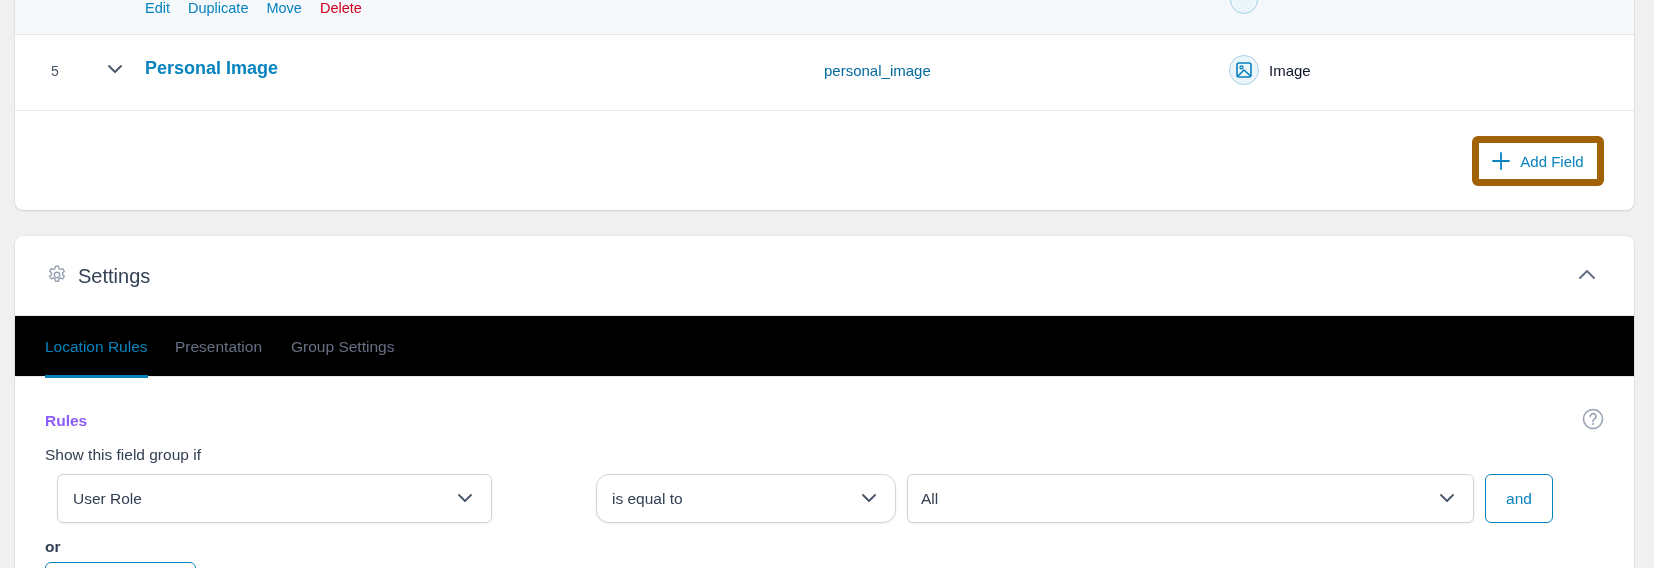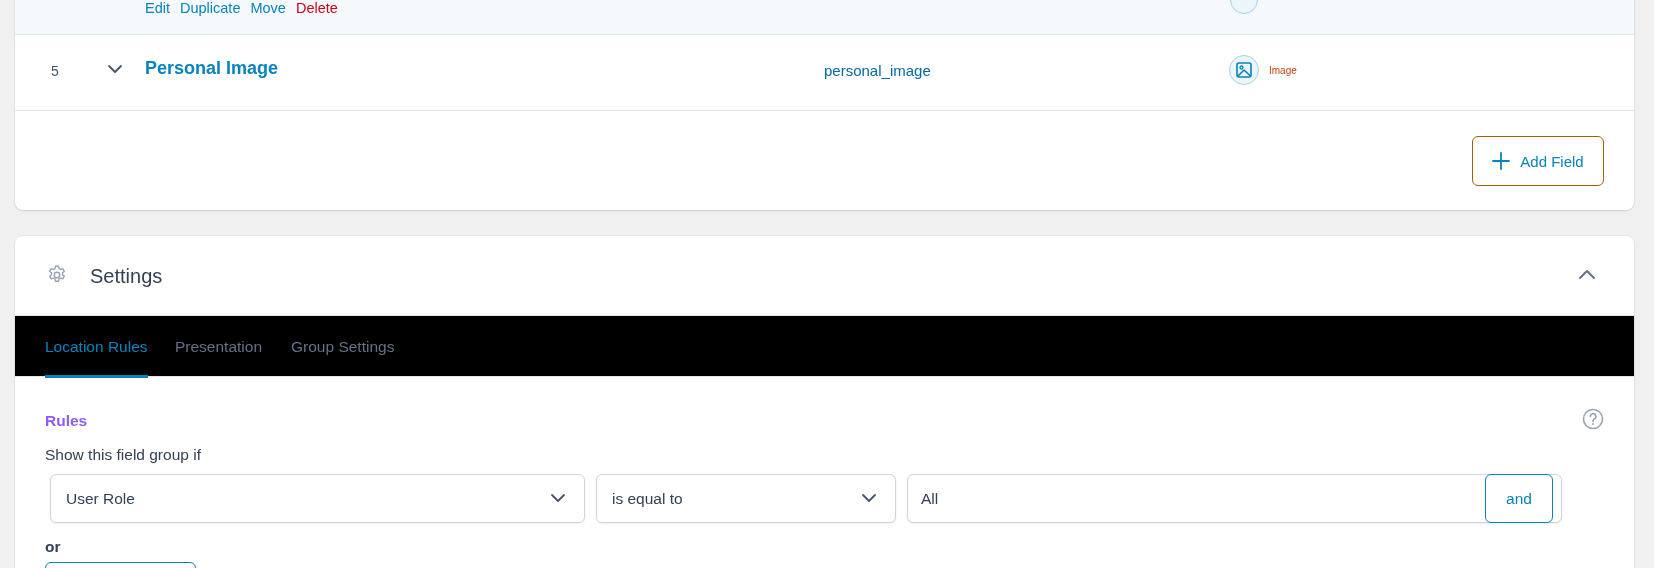--- a/index.html
+++ b/index.html
@@ -23,21 +23,21 @@
 
   
   .prev-row {
     position: absolute; left: 0; top: 0; width: 100%; height: 55px;
     background: #f5f9fc;
     border-bottom: 1px solid #e4e7ec;
     border-radius: 8px 8px 0 0;
   }
   .row-actions {
     position: absolute; left: 130px; top: 20px;
-    font-size: 14.5px; display: flex; gap: 10px;
+    font-size: 14.5px; display: flex; gap: 18px;
   }
   .row-actions span { color: #0783be; cursor: pointer; }
   .row-actions .delete { color: #d0021b; }
   .prev-type-icon {
     position: absolute; left: 1215px; top: 6px;
     width: 28px; height: 28px; border-radius: 50%;
     background: #ebf5fa; border: 1px solid #a5d2e7;
   }
 
   .field-row {
@@ -58,38 +58,38 @@
     position: absolute; left: 809px; top: 27px; font-size: 15px; color: #0369a1;
   }
   .field-type {
     position: absolute; left: 1214px; top: 20px; display: flex; align-items: center; gap: 10px;
   }
   .type-icon {
     width: 30px; height: 30px; border-radius: 50%;
     background: #ebf5fa; border: 1px solid #a5d2e7;
     display: flex; align-items: center; justify-content: center;
   }
-  .type-label { font-size: 10px; color: #c2410c; }
+  .type-label { font-size: 15px; color: #0f172a; }
 
   .add-field-btn {
     position: absolute; left: 1457px; top: 156px; width: 132px; height: 50px;
-    border: 1px solid #a16207; border-radius: 6px; background: #fff;
+    border: 7px solid #a16207; border-radius: 6px; background: #fff;
     color: #0783be; font-size: 15px;
     display: flex; align-items: center; justify-content: center; gap: 10px;
     cursor: pointer;
   }
 
   
   .settings-header {
     position: absolute; left: 0; top: 0; width: 100%; height: 80px;
     border-bottom: 1px solid #e4e7ec;
   }
   .gear-icon { position: absolute; left: 31px; top: 28px; width: 22px; height: 22px; }
   .settings-title {
-    position: absolute; left: 75px; top: 29px; font-size: 20px; color: #344054;
+    position: absolute; left: 63px; top: 29px; font-size: 20px; color: #344054;
   }
   .collapse-icon { position: absolute; left: 1562px; top: 30px; width: 20px; height: 16px; cursor: pointer; }
 
   .tabs {
     position: absolute; left: 0; top: 80px; width: 100%; height: 61px;
     background: #000000; border-bottom: 1px solid #e4e7ec;
   }
   .tab {
     position: absolute; top: 0; height: 61px; font-size: 15.5px; color: #667085;
     line-height: 61px; cursor: pointer;
@@ -110,23 +110,23 @@
     position: absolute; left: 30px; top: 210px; font-size: 15.5px; font-weight: normal; color: #344054;
   }
   .select {
     position: absolute; top: 238px; height: 49px;
     border: 1px solid #d0d5dd; border-radius: 6px; background: #fff;
     box-shadow: 0 1px 2px rgba(16,24,40,0.08);
     font-size: 15.5px; color: #344054;
     padding-left: 15px; line-height: 47px; cursor: pointer;
   }
   .select svg { position: absolute; right: 18px; top: 17px; }
-  #select-0 { left: 35px; width: 535px; }
-  #select-1 { left: 581px; width: 300px; }
-  #select-2 { left: 892px; width: 655px; padding-left: 13px; }
+  #select-0 { left: 42px; width: 435px; }
+  #select-1 { left: 581px; width: 300px; border-radius: 13px; }
+  #select-2 { left: 892px; width: 567px; padding-left: 13px; }
   .and-btn {
     position: absolute; left: 1470px; top: 238px; width: 68px; height: 49px;
     border: 1px solid #0783be; border-radius: 6px; background: #fff;
     color: #0783be; font-size: 15.5px; line-height: 47px; text-align: center; cursor: pointer;
   }
   .or-label {
     position: absolute; left: 30px; top: 302px; font-size: 15.5px; font-weight: bold; color: #344054; text-align: center;
   }
   .add-group-btn {
     position: absolute; left: 30px; top: 326px; width: 151px; height: 49px;

